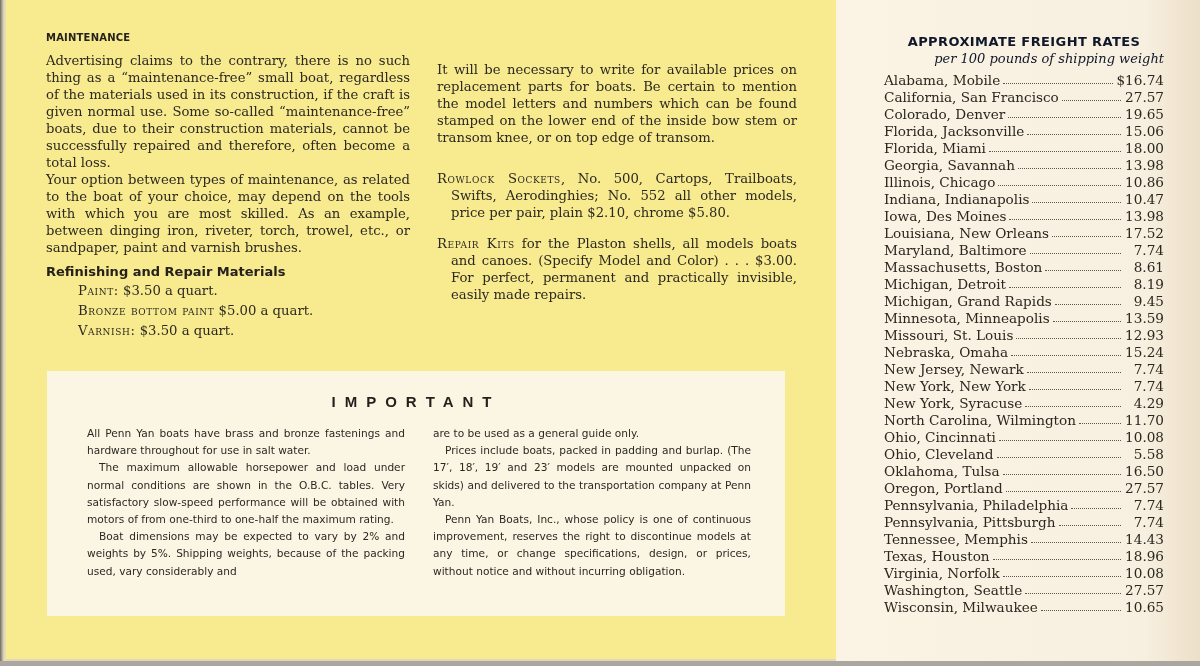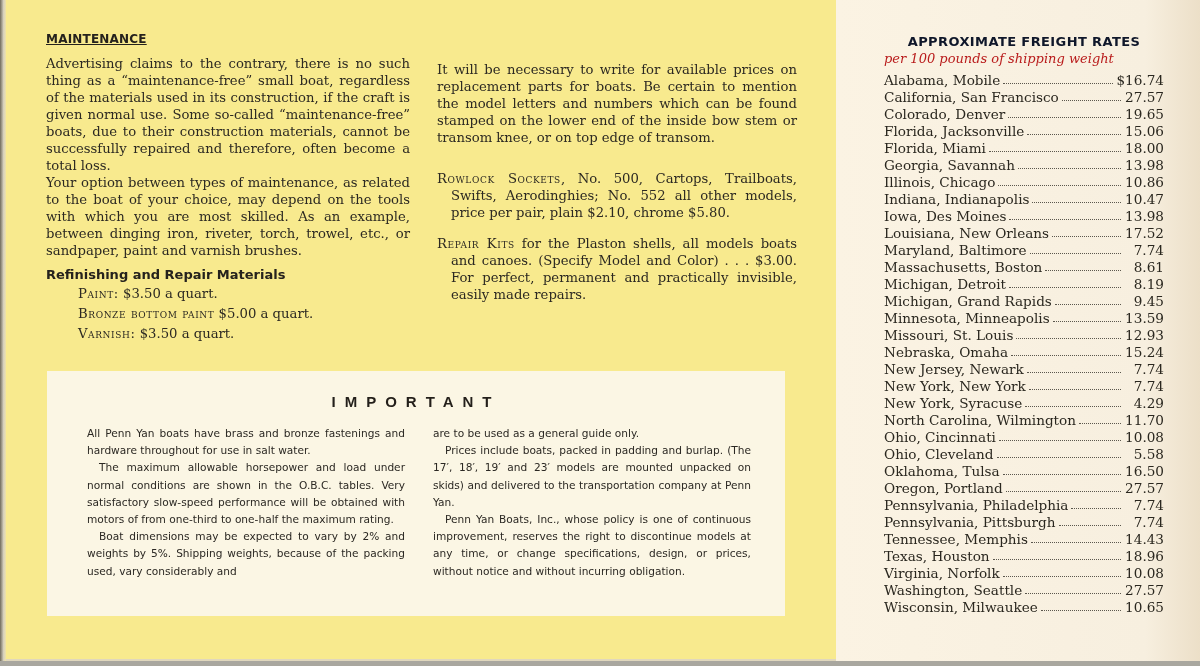--- a/index.html
+++ b/index.html
@@ -25,22 +25,22 @@
   .cream-right {
     position: absolute; left: 836px; top: 0; width: 364px; height: 661px;
     background: linear-gradient(to right, #fbf3e3, #f7efdf 85%, #ecdfc8);
   }
   
   .maint {
     position: absolute; left: 46px; top: 32px; width: 364px;
   }
   .sans-head {
     font-family: "DejaVu Sans", "Liberation Sans", sans-serif;
-    font-weight: bold; font-size: 12px; letter-spacing: 0.2px;
-    color: #25221d; margin: 0 0 9px 0; text-decoration: underline;
+    font-weight: bold; font-size: 10px; letter-spacing: 0.2px;
+    color: #25221d; margin: 0 0 9px 0;
   }
   .body-serif {
     font-size: 13.2px; line-height: 17px; text-align: justify;
     margin: 0; color: #2c2922;
   }
   .sub-head {
     font-family: "DejaVu Sans", "Liberation Sans", sans-serif;
     font-weight: bold; font-size: 13px; margin: 8px 0 2px 0;
     color: #25221d;
   }
@@ -80,22 +80,22 @@
   
   .freight {
     position: absolute; left: 884px; top: 34px; width: 280px;
   }
   .fr-title {
     font-family: "DejaVu Sans", "Liberation Sans", sans-serif;
     font-weight: bold; font-size: 13px; letter-spacing: 0.4px;
     text-align: center; color: #0f172a; margin: 0;
   }
   .fr-sub {
-    font-style: italic; font-size: 13px; text-align: left;
-    color: #b91c1c; margin: 2px 0 6px 0;
+    font-style: italic; font-size: 13px; text-align: right;
+    color: #0f172a; margin: 2px 0 6px 0;
   }
   .fr-row {
     display: flex; align-items: baseline; font-size: 13.6px; line-height: 17px;
     color: #2a271f; white-space: nowrap;
   }
   .fr-row .city { flex: 0 0 auto; }
   .fr-row .dots {
     flex: 1 1 auto; overflow: hidden; margin: 0 3px;
     border-bottom: 1.5px dotted #5b574d; height: 0; align-self: center; position: relative; top: 3px;
   }

